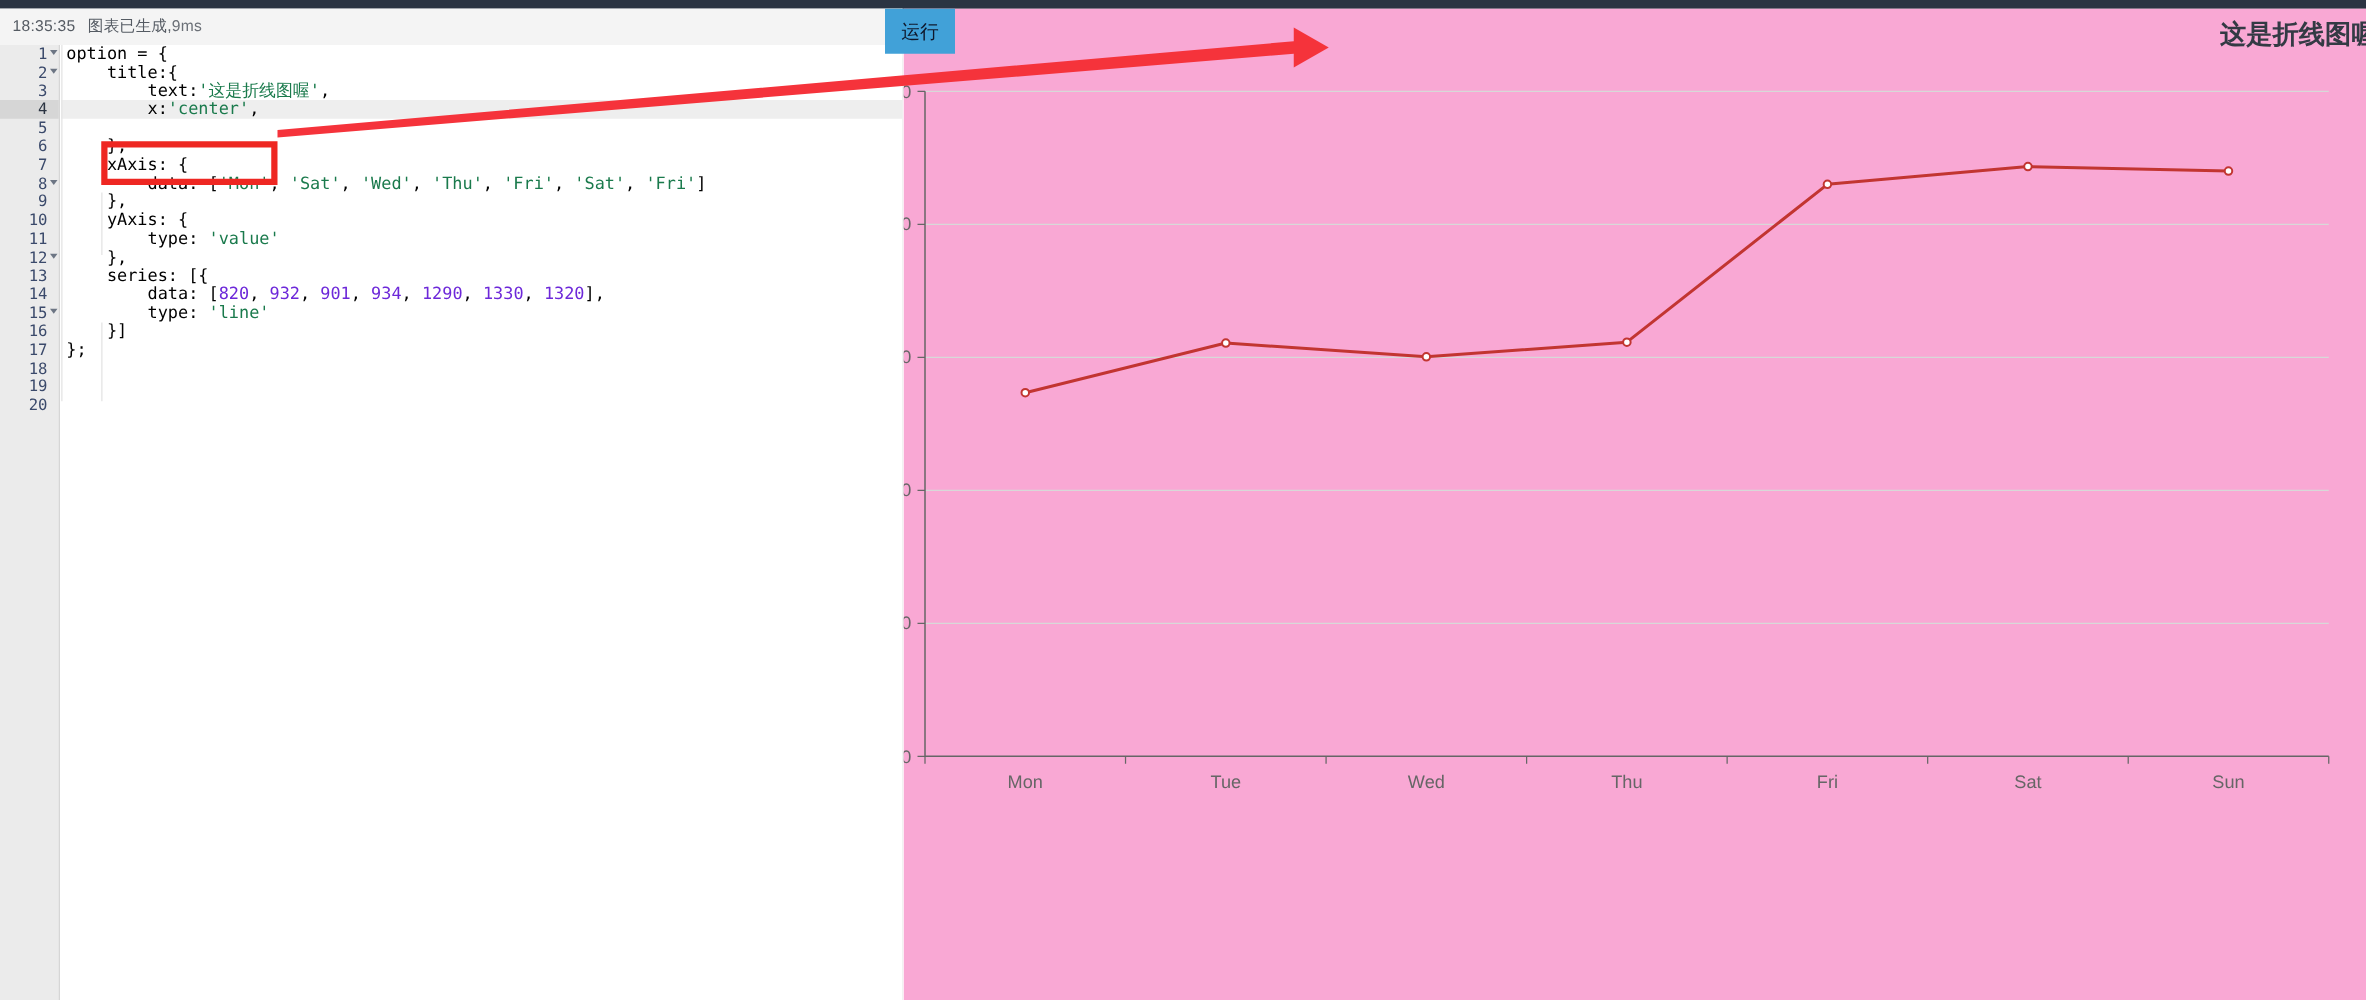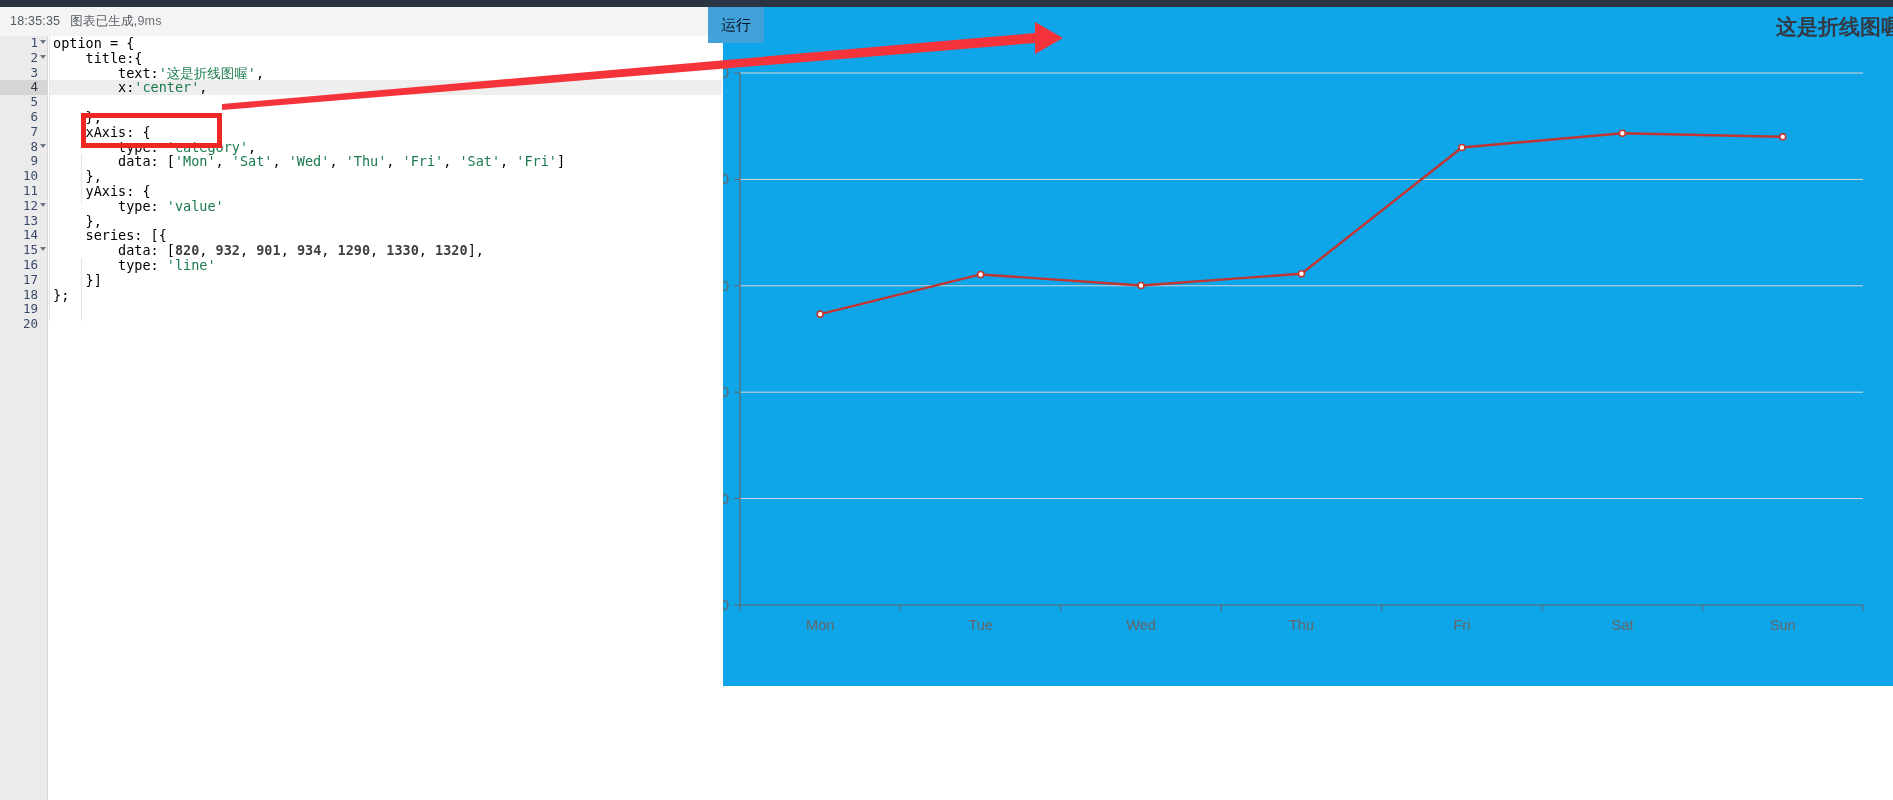--- a/index.html
+++ b/index.html
@@ -42,29 +42,29 @@
   .line { position:relative; height:14.8px; line-height:14.8px; white-space:pre;
           padding-left:4px; color:#000000; }
   .line.active { background:#eeeeee; }
   .indent-guide { position:absolute; left:49px; top:0; width:1px; height:285px;
                   background:#e4e4e4; }
   .indent-guide2 { position:absolute; left:81px; top:118px; width:1px; height:50px;
                   background:#e4e4e4; }
   .indent-guide3 { position:absolute; left:81px; top:222px; width:1px; height:63px;
                   background:#e4e4e4; }
   .k-str { color:#1a7a4c; }
-  .k-num { color:#404040;font-weight:bold; }
+  .k-num { color:#6d28d9; }
 
   
   .anno-box { position:absolute; left:81px; top:77px; width:141px; height:35px;
               border:5px solid #ee2722; z-index:12; pointer-events:none; }
 
   
-  .chart-pane { position:absolute; left:723px; top:7px; width:1170px; height:679px;
-                background:#0ea5e9; }
+  .chart-pane { position:absolute; left:723px; top:7px; width:1170px; height:793px;
+                background:#f9a8d4; }
   .chart-title { position:absolute; left:1053px; top:6px; font-size:21px; font-weight:bold;
                  color:#333a44; white-space:nowrap; z-index:20; }
 
   svg { display:block; }
   .plot-svg { position:absolute; left:0; top:0; }
   .arrow-svg { position:absolute; left:0; top:0; z-index:15; pointer-events:none; }
 
   .axis-label { font-family:"Liberation Sans", sans-serif; font-size:14.5px; fill:#666666; }
 </style>
 </head>
@@ -108,21 +108,20 @@
           <div class="gutter-row">20</div>
         </div>
       <div class="code-lines" id="codeLines">
           <div class="line">option = {</div>
           <div class="line">    title:{</div>
           <div class="line">        text:<span class="k-str">'这是折线图喔'</span>,</div>
           <div class="line active">        x:<span class="k-str">'center'</span>,</div>
           <div class="line"></div>
           <div class="line">    },</div>
           <div class="line">    xAxis: {</div>
-          <div class="line">        type: <span class="k-str">'category'</span>,</div>
           <div class="line">        data: [<span class="k-str">'Mon'</span>, <span class="k-str">'Sat'</span>, <span class="k-str">'Wed'</span>, <span class="k-str">'Thu'</span>, <span class="k-str">'Fri'</span>, <span class="k-str">'Sat'</span>, <span class="k-str">'Fri'</span>]</div>
           <div class="line">    },</div>
           <div class="line">    yAxis: {</div>
           <div class="line">        type: <span class="k-str">'value'</span></div>
           <div class="line">    },</div>
           <div class="line">    series: [{</div>
           <div class="line">        data: [<span class="k-num">820</span>, <span class="k-num">932</span>, <span class="k-num">901</span>, <span class="k-num">934</span>, <span class="k-num">1290</span>, <span class="k-num">1330</span>, <span class="k-num">1320</span>],</div>
           <div class="line">        type: <span class="k-str">'line'</span></div>
           <div class="line">    }]</div>
           <div class="line">};</div>

